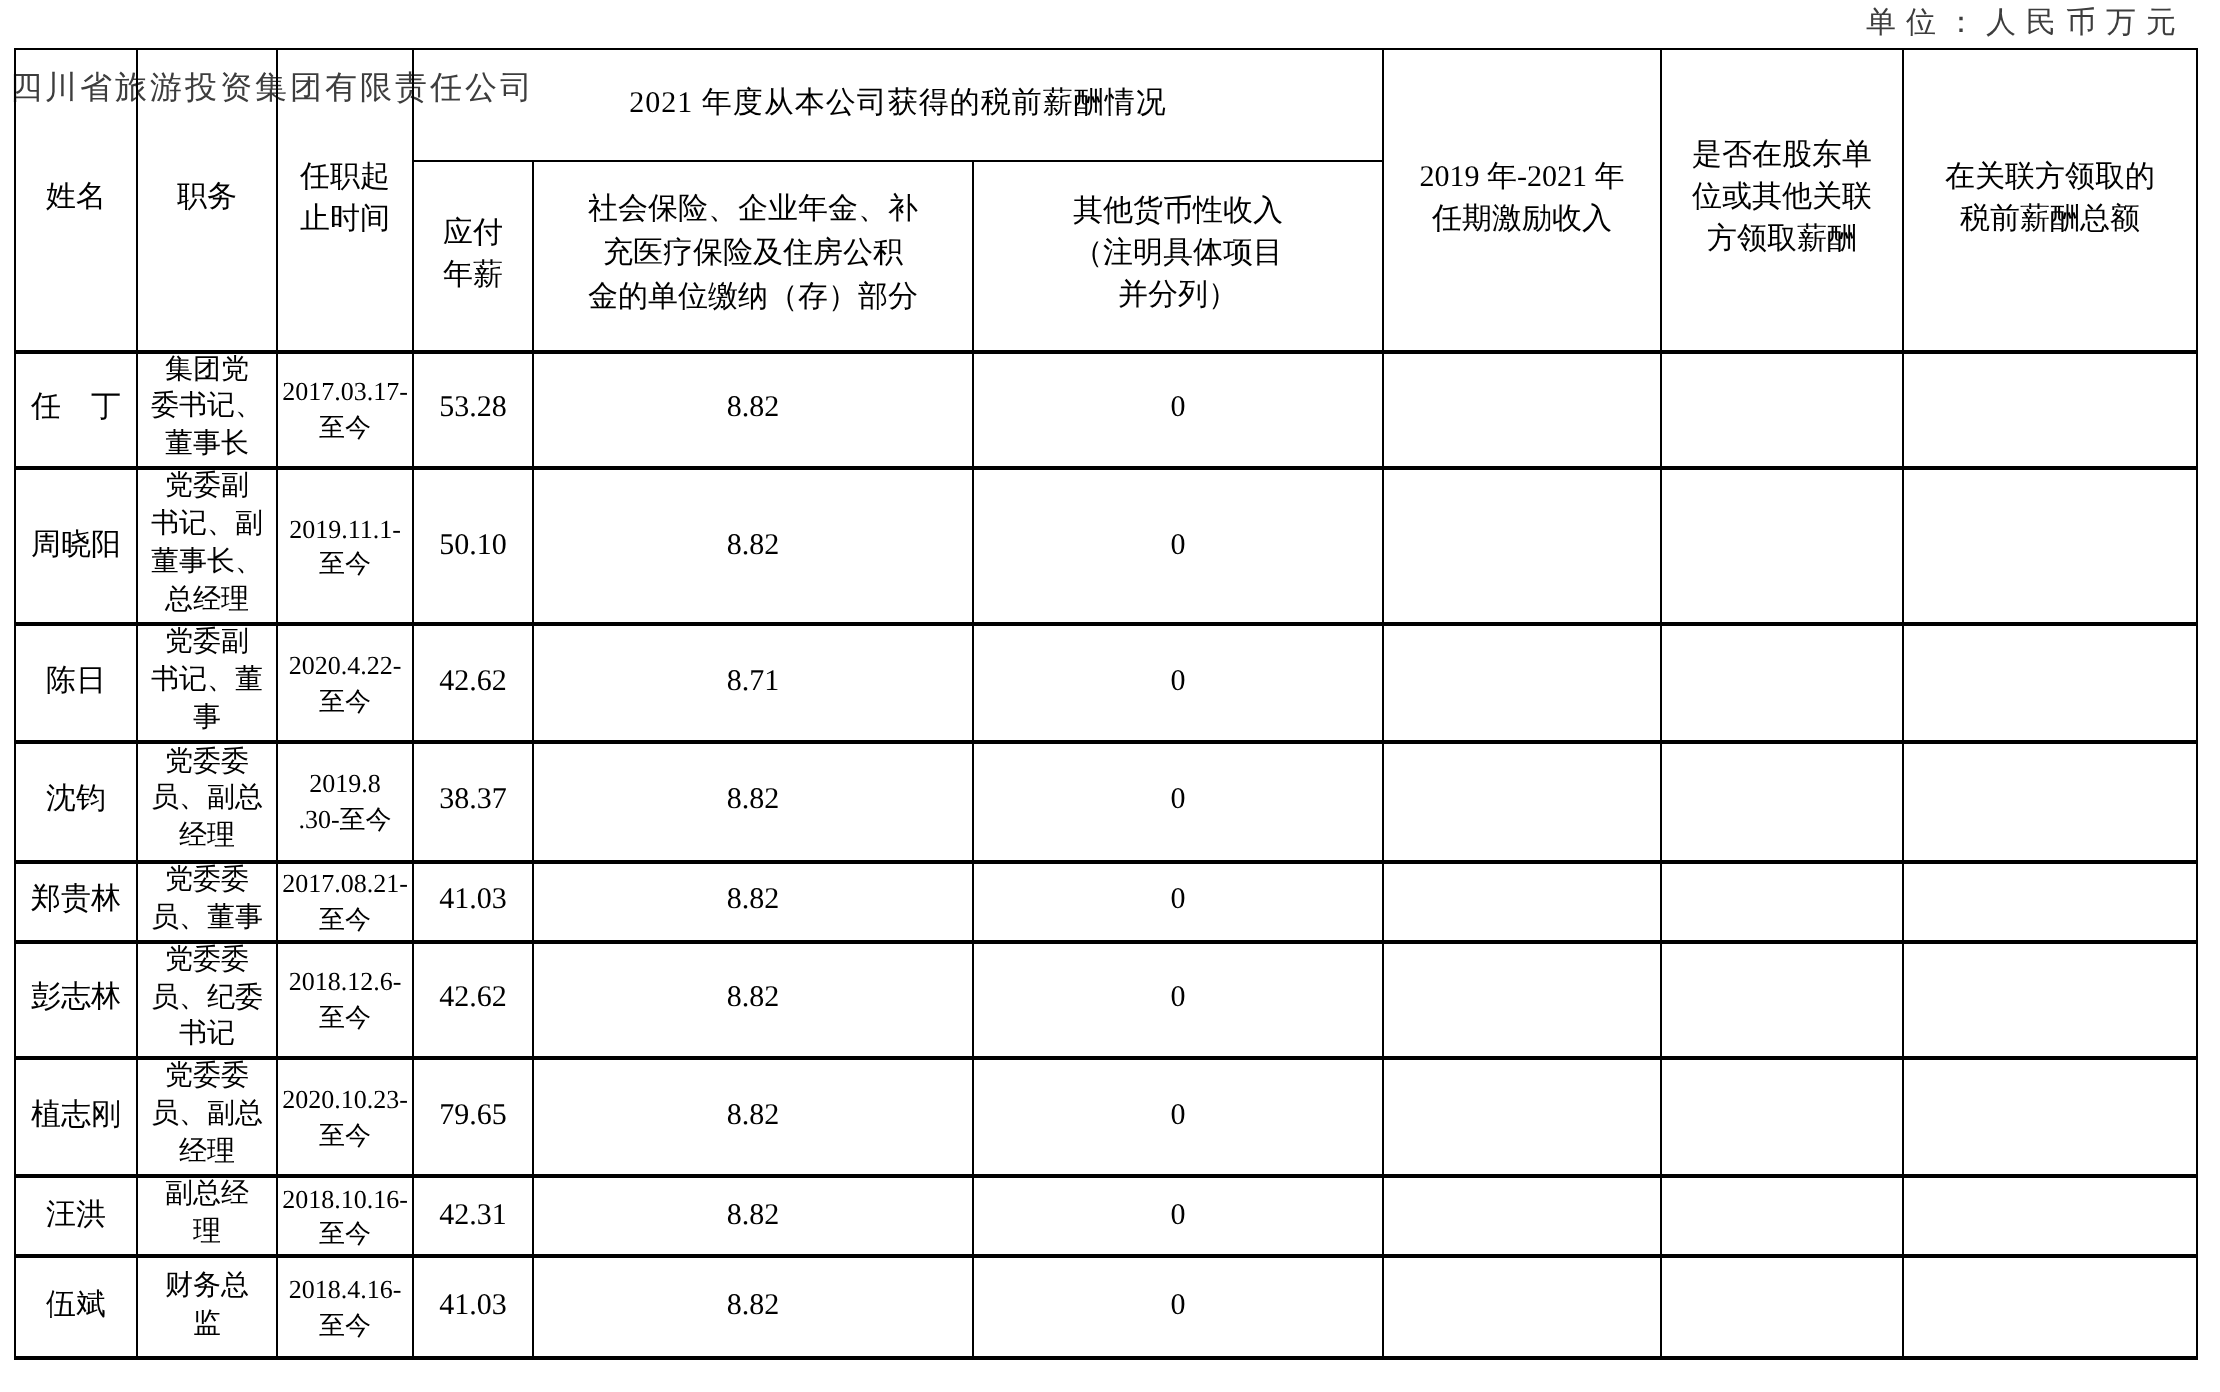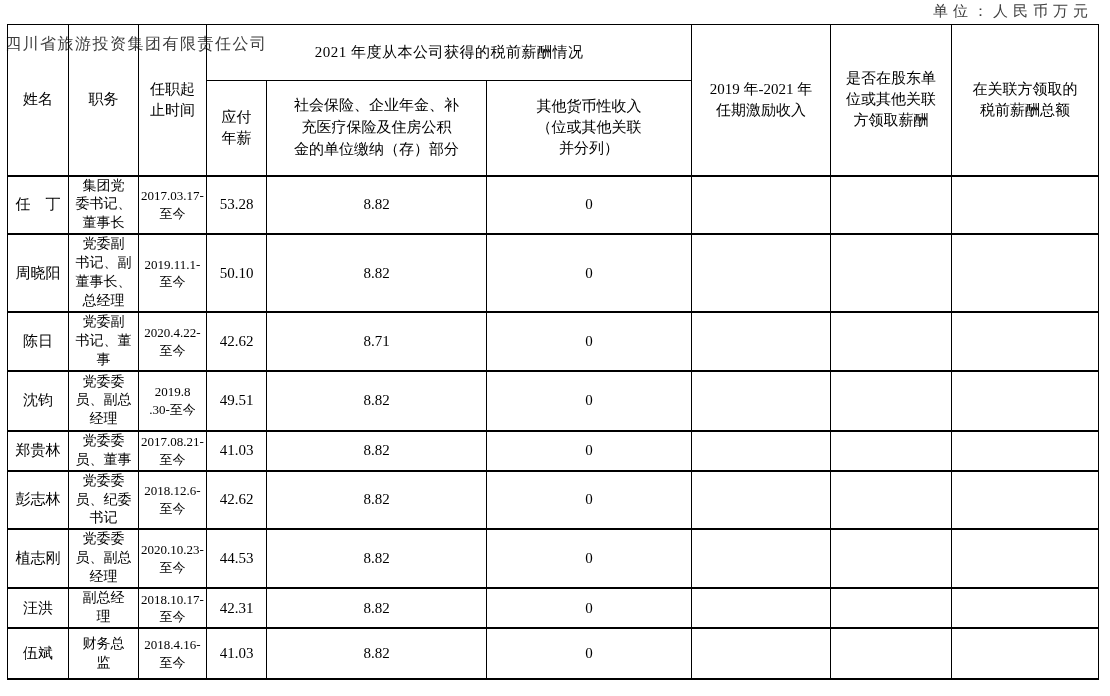--- a/index.html
+++ b/index.html
@@ -87,21 +87,21 @@
       <th rowspan="2">在关联方领取的
 税前薪酬总额</th>
     </tr>
     <tr class="h2">
       <th>应付
 年薪</th>
       <th class="h-insurance">社会保险、企业年金、补
 充医疗保险及住房公积
 金的单位缴纳（存）部分</th>
       <th>其他货币性收入
-（位或其他关联
+（注明具体项目
 并分列）</th>
     </tr>
   </thead>
   <tbody>
     <tr class="r0">
       <td class="c-name">任　丁</td>
       <td class="c-pos">集团党
 委书记、
 董事长</td>
       <td class="c-tenure">2017.03.17-
@@ -142,21 +142,21 @@
       <td class="c-num"></td>
       <td class="c-num"></td>
     </tr>
     <tr class="r3">
       <td class="c-name">沈钧</td>
       <td class="c-pos">党委委
 员、副总
 经理</td>
       <td class="c-tenure">2019.8
 .30-至今</td>
-      <td class="c-num">49.51</td>
+      <td class="c-num">38.37</td>
       <td class="c-num">8.82</td>
       <td class="c-num">0</td>
       <td class="c-num"></td>
       <td class="c-num"></td>
       <td class="c-num"></td>
     </tr>
     <tr class="r4">
       <td class="c-name">郑贵林</td>
       <td class="c-pos">党委委
 员、董事</td>
@@ -183,32 +183,32 @@
       <td class="c-num"></td>
       <td class="c-num"></td>
     </tr>
     <tr class="r6">
       <td class="c-name">植志刚</td>
       <td class="c-pos">党委委
 员、副总
 经理</td>
       <td class="c-tenure">2020.10.23-
 至今</td>
-      <td class="c-num">44.53</td>
+      <td class="c-num">79.65</td>
       <td class="c-num">8.82</td>
       <td class="c-num">0</td>
       <td class="c-num"></td>
       <td class="c-num"></td>
       <td class="c-num"></td>
     </tr>
     <tr class="r7">
       <td class="c-name">汪洪</td>
       <td class="c-pos">副总经
 理</td>
-      <td class="c-tenure">2018.10.17-
+      <td class="c-tenure">2018.10.16-
 至今</td>
       <td class="c-num">42.31</td>
       <td class="c-num">8.82</td>
       <td class="c-num">0</td>
       <td class="c-num"></td>
       <td class="c-num"></td>
       <td class="c-num"></td>
     </tr>
     <tr class="r8">
       <td class="c-name">伍斌</td>

